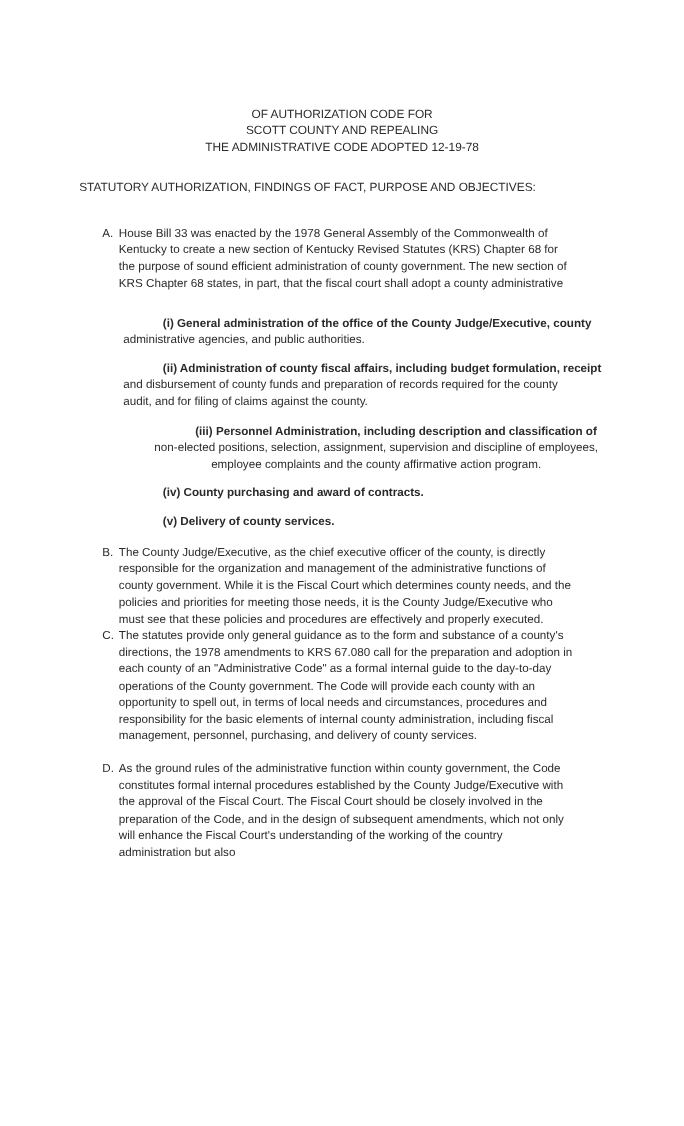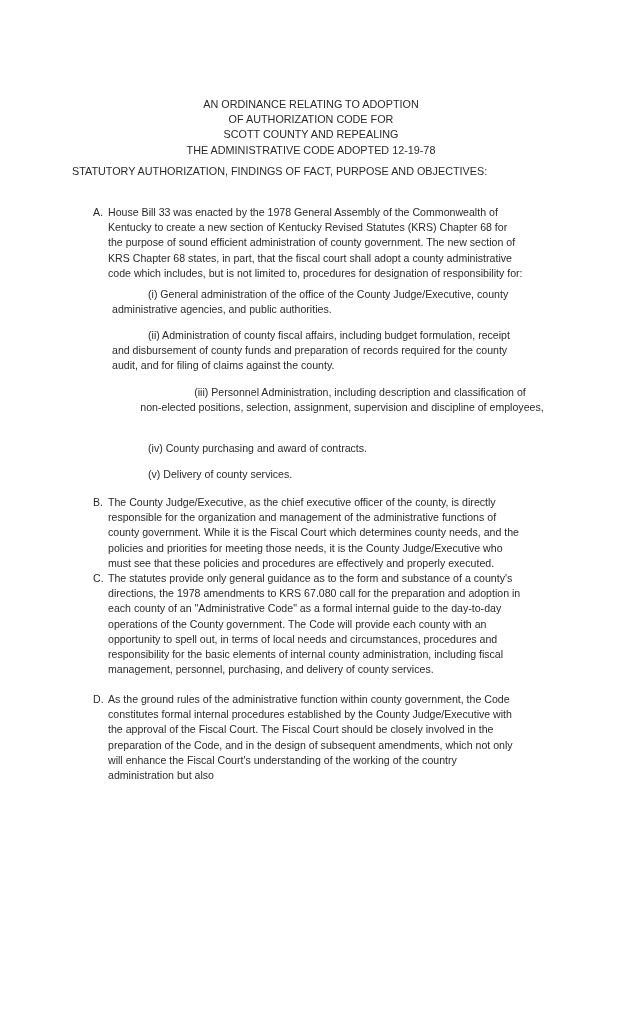--- a/index.html
+++ b/index.html
@@ -54,61 +54,60 @@
     .section .body {
       margin-left: 15px;
     }
     .section .body div { white-space: nowrap; }
     .sub {
       position: absolute;
       left: 112px;
       width: 460px;
     }
     .sub div { white-space: nowrap; }
-    .sub .first { padding-left: 36px; }
+    .sub .first { padding-left: 36px; font-weight: bold; }
   </style>
 </head>
 <body>
 
 <div class="page">
 
   <div class="title-block">
-    <div>AN ORDINANCE RELATING TO ADOPTION</div>
     <div>OF AUTHORIZATION CODE FOR</div>
     <div>SCOTT COUNTY AND REPEALING</div>
     <div>THE ADMINISTRATIVE CODE ADOPTED 12-19-78</div>
   </div>
 
   <div class="heading">STATUTORY AUTHORIZATION, FINDINGS OF FACT, PURPOSE AND OBJECTIVES:</div>
 
   <div class="section" style="top:205px;">
     <span class="letter">A.</span>
     <div class="body">
       <div>House Bill 33 was enacted by the 1978 General Assembly of the Commonwealth of</div>
       <div>Kentucky to create a new section of Kentucky Revised Statutes (KRS) Chapter 68 for</div>
       <div>the purpose of sound efficient administration of county government. The new section of</div>
       <div>KRS Chapter 68 states, in part, that the fiscal court shall adopt a county administrative</div>
-      <div>code which includes, but is not limited to, procedures for designation of responsibility for:</div>
     </div>
   </div>
 
   <div class="sub" style="top:287px;">
     <div class="first">(i) General administration of the office of the County Judge/Executive, county</div>
     <div>administrative agencies, and public authorities.</div>
   </div>
 
   <div class="sub" style="top:328px;">
     <div class="first">(ii) Administration of county fiscal affairs, including budget formulation, receipt</div>
     <div>and disbursement of county funds and preparation of records required for the county</div>
     <div>audit, and for filing of claims against the county.</div>
   </div>
 
   <div class="sub" style="top:385px;text-align:center;">
     <div class="first">(iii) Personnel Administration, including description and classification of</div>
     <div>non-elected positions, selection, assignment, supervision and discipline of employees,</div>
+    <div>employee complaints and the county affirmative action program.</div>
   </div>
 
   <div class="sub" style="top:441px;">
     <div class="first">(iv) County purchasing and award of contracts.</div>
   </div>
 
   <div class="sub" style="top:467px;">
     <div class="first">(v) Delivery of county services.</div>
   </div>
 

